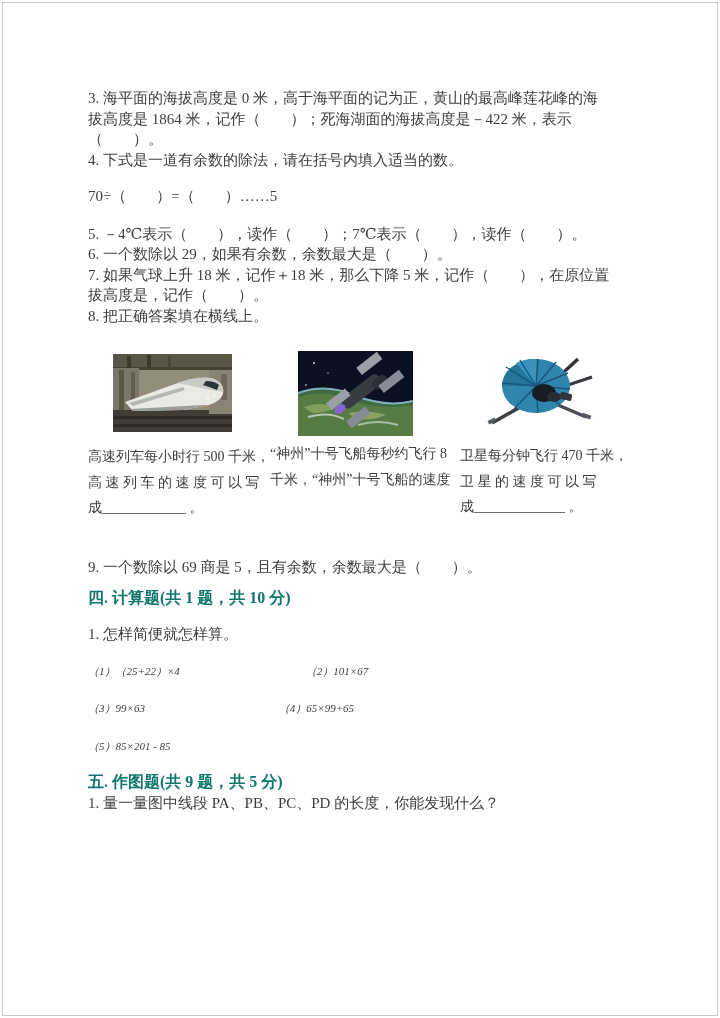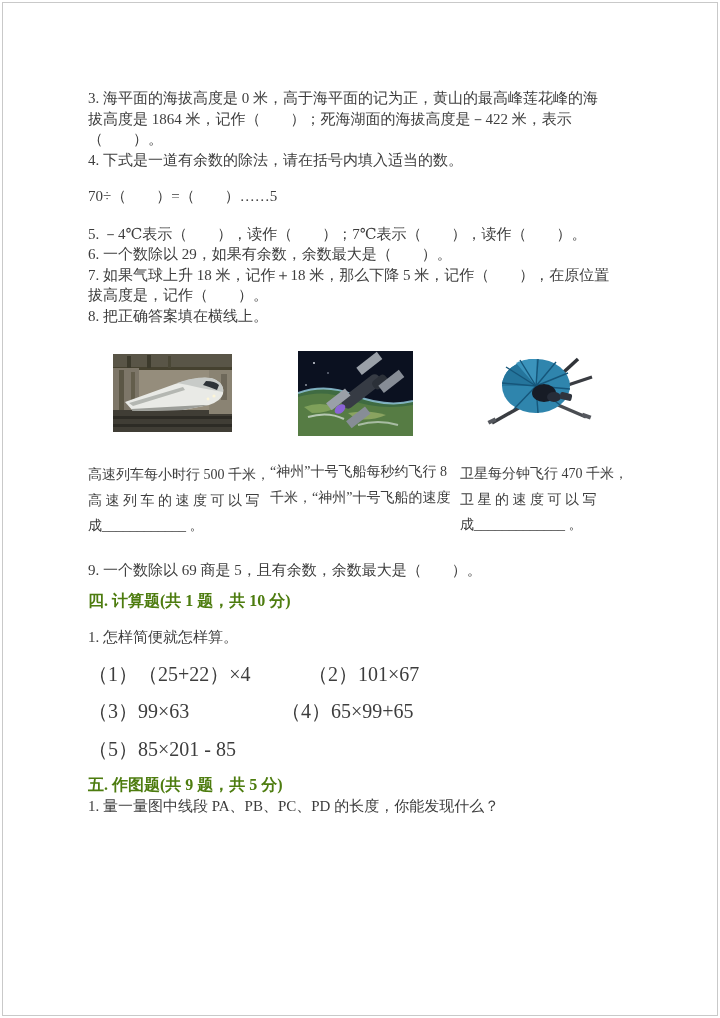--- a/index.html
+++ b/index.html
@@ -15,26 +15,26 @@
   .figures{display:flex;margin-top:25px;}
   .figcol{flex:0 0 auto;}
   .figcol.c1{width:182px;}
   .figcol.c2{width:190px;}
   .figcol.c3{width:174px;}
   .fig{height:88px;}
   .fig svg{display:block;}
   .fig.f1 svg{margin-left:25px;margin-top:3px;}
   .fig.f2 svg{margin-left:28px;margin-top:0;}
   .fig.f3 svg{margin-left:16px;margin-top:2px;}
-  .cap{margin-top:20px;}
+  .cap{margin-top:2px;}
   .capline{font-size:14px;line-height:25.5px;margin:0;white-space:nowrap;}
-  .q9{margin-top:21px;}
-  .sec-heading{font-size:16px;font-weight:bold;color:#4d7c0f;margin:10px 0 0 0;line-height:22px;white-space:nowrap;}
+  .q9{margin-top:36px;}
+  .sec-heading{font-size:16px;font-weight:bold;color:#0f766e;margin:10px 0 0 0;line-height:22px;white-space:nowrap;}
   .intro{margin-top:15px;}
-  .calcrow{margin-top:17px;font-size:20px;line-height:20.5px;white-space:nowrap;}
+  .calcrow{margin-top:17px;font-size:11px;line-height:20.5px;white-space:nowrap;font-style:italic;}
   .calcrow.r1{margin-top:16px;}
   .calc-a{display:inline-block;}
   .calc-a.w215{min-width:215px;}
   .calc-a.w188{min-width:188px;}
   .sec5{margin-top:15px;}
   .lastline{}
 </style>
 </head>
 <body>
 

